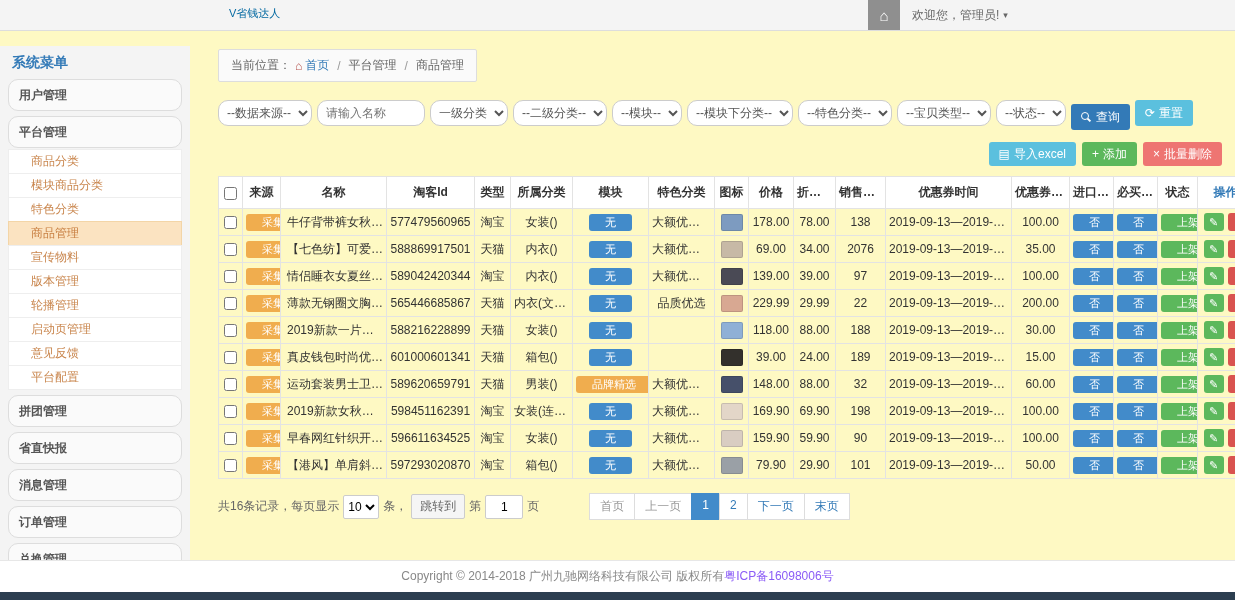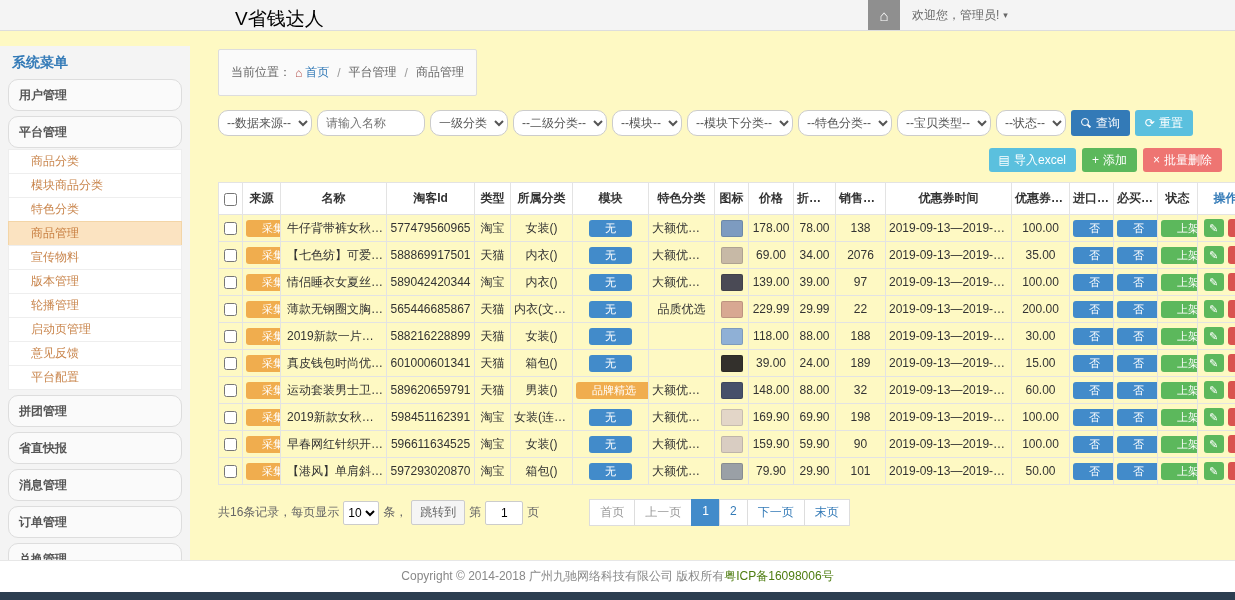--- a/index.html
+++ b/index.html
@@ -1,45 +1,45 @@
 <!DOCTYPE html>
 <html><head>
 <meta charset="utf-8">
 <style>
   html,body{width:1235px;height:600px;margin:0;overflow:hidden;}
   body{font-family:"Liberation Sans","DejaVu Sans",sans-serif;font-size:12px;color:#333;background:#fff;}
   .page{display:flex;flex-direction:column;height:100%;}
   
   .topbar{position:relative;height:30px;flex:0 0 auto;background:#f4f4f4;border-bottom:1px solid #ddd;}
-  .topbar-title{position:absolute;left:235px;top:6px;color:#000000;font-size:19px;}
+  .topbar-title{position:absolute;left:229px;top:6px;color:#0369a1;font-size:11px;}
   .topbar-right{position:absolute;left:868px;top:0;height:30px;display:flex;align-items:center;}
   .home-tile{width:32px;height:30px;background:#8f8f8f;color:#fff;display:flex;align-items:center;justify-content:center;font-size:15px;cursor:pointer;}
   .welcome{padding:0 14px 0 12px;color:#666;cursor:pointer;display:flex;align-items:center;gap:4px;}
   .caret{font-size:9px;color:#666;}
   
   .layout{flex:1 1 auto;display:flex;overflow:hidden;background:#fef9c3;}
   .sidebar{flex:0 0 190px;width:190px;background:#f4f4f4;margin-top:15px;overflow:hidden;}
   .sidebar-title{color:#337ab7;font-size:14px;font-weight:bold;padding:8px 12px 3px;line-height:17px;}
   .menu-top{margin:5px 8px 0;background:#fafafa;border:1px solid #ddd;border-radius:10px;padding:7px 10px;line-height:16px;font-weight:bold;color:#555;cursor:pointer;box-sizing:border-box;}
   .submenu{margin:2px 8px 0;}
   .submenu-item{background:#fff;border:1px solid #eee;margin-top:-1px;padding:4px 10px 4px 22px;line-height:15px;color:#c9854c;cursor:pointer;}
   .submenu-item.active{background:#fbe3c1;border-color:#f3d5a7;color:#c87f41;}
   
   .main{flex:1 1 auto;min-width:0;padding:18px 13px 0 28px;display:flex;flex-direction:column;}
-  .breadcrumb{align-self:flex-start;display:inline-flex;align-items:center;border:1px solid #ddd;background:#fafafa;padding:14px 12px;color:#666;border-radius:2px;}
+  .breadcrumb{align-self:flex-start;display:inline-flex;align-items:center;border:1px solid #ddd;background:#fafafa;padding:7px 12px;color:#666;border-radius:2px;}
   .bc-home{color:#b5534e;margin:0 3px 0 4px;}
   .bc-link{color:#337ab7;cursor:pointer;}
   .bc-sep{margin:0 8px;color:#999;}
   
   .filter-row{margin-top:14px;display:flex;align-items:center;gap:5px;}
   .filter-controls{display:flex;gap:5px;align-items:center;}
   .filter-select,.filter-input{height:26px;border:1px solid #ccc;border-radius:10px;background:#fff;font-size:12px;color:#555;padding:2px 4px;font-family:inherit;box-sizing:border-box;}
   .filter-input{width:108px;padding:2px 8px;}
   .btn{height:26px;border:none;border-radius:3px;color:#fff;font-size:12px;padding:0 10px;display:inline-flex;align-items:center;gap:4px;cursor:pointer;font-family:inherit;}
-  .btn-blue{background:#337ab7;}
+  .btn-blue{background:#337ab7;margin-top:8px;}
   .btn-cyan{background:#5bc0de;}
   .btn-green{background:#5cb85c;}
   .btn-salmon{background:#ee7572;}
   .icon-search{width:11px;height:11px;position:relative;display:inline-block;}
   .icon-search::before{content:"";position:absolute;left:0;top:0;width:6px;height:6px;border:1.5px solid #fff;border-radius:50%;}
   .icon-search::after{content:"";position:absolute;left:6px;top:7px;width:4px;height:2px;background:#fff;transform:rotate(45deg);}
   .toolbar{margin-top:12px;display:flex;justify-content:flex-end;gap:6px;}
   .toolbar .btn{height:24px;}
   
   table{margin-top:10px;width:100%;border-collapse:collapse;table-layout:fixed;}
@@ -62,21 +62,21 @@
   .pagi-left{position:absolute;left:0;display:flex;align-items:center;gap:4px;}
   .per-page{height:24px;border:1px solid #ccc;border-radius:2px;font-family:inherit;font-size:12px;background:#fff;}
   .jump-btn{border:1px solid #ccc;background:#f5f5f5;border-radius:2px;padding:3px 8px;cursor:pointer;color:#666;}
   .jump-input{width:32px;height:20px;border:1px solid #ccc;border-radius:2px;text-align:center;font-family:inherit;font-size:12px;}
   .pager{display:flex;}
   .page-btn{border:1px solid #ddd;background:#fff;color:#337ab7;padding:4px 10px;margin-left:-1px;cursor:pointer;}
   .page-btn.active{background:#428bca;border-color:#428bca;color:#fff;}
   .page-btn.muted{color:#999;}
   
   .footer{flex:0 0 auto;border-top:1px solid #e7e7e7;text-align:center;padding:7px 0;color:#888;background:#fff;font-size:12px;}
-  .footer a{color:#4d7c0f;text-decoration:none;cursor:pointer;}
+  .footer a{color:#8b5cf6;text-decoration:none;cursor:pointer;}
   .strip{flex:0 0 auto;height:8px;background:#2c3e50;}
 </style>
 </head>
 <body>
 
 <div class="page">
 
   <header class="topbar">
     <div class="topbar-title">V省钱达人</div>
     <div class="topbar-right">

